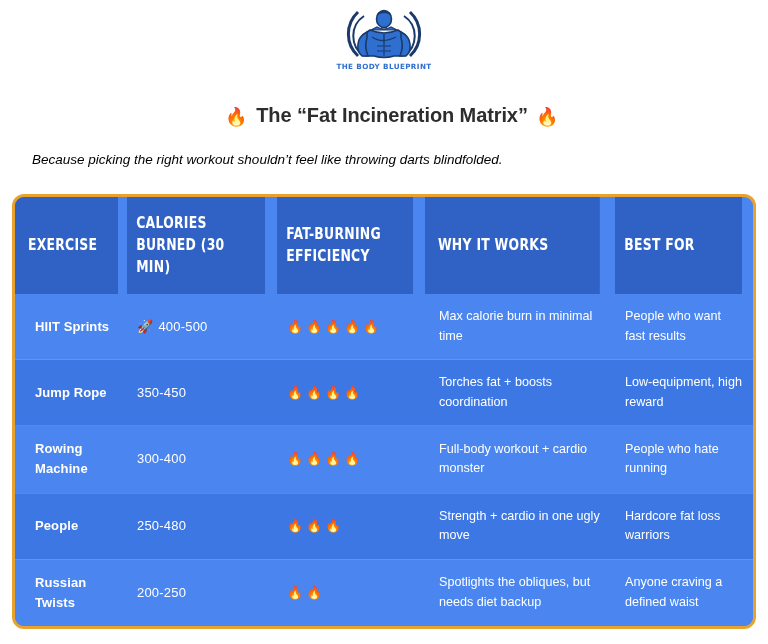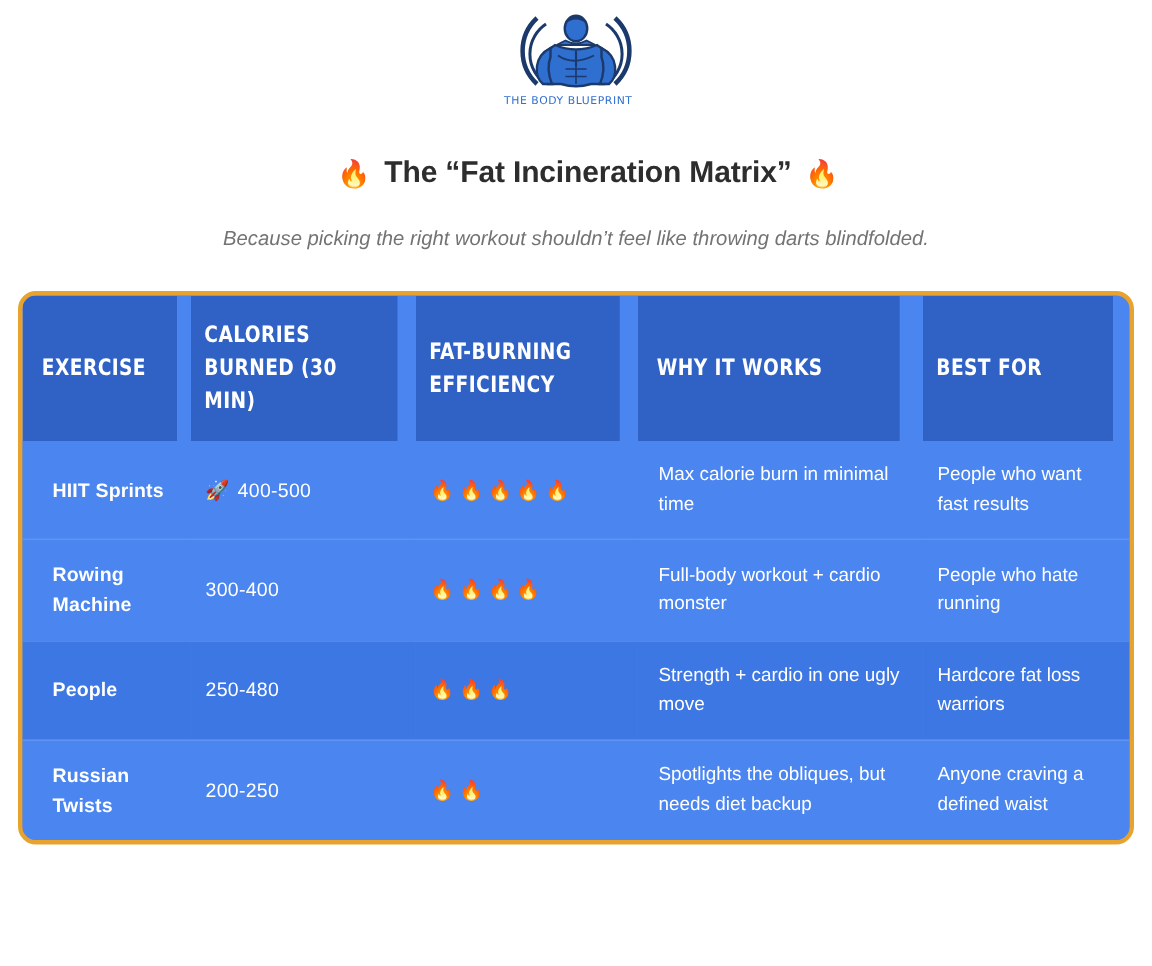--- a/index.html
+++ b/index.html
@@ -29,24 +29,25 @@
     width: 96px;
     height: 68px;
     position: relative;
   }
   .logo svg { display: block; }
   .logo-text {
     position: absolute;
     left: 0;
     bottom: 1px;
     width: 100%;
+    text-align: center;
     font-family: "DejaVu Sans", sans-serif;
     font-size: 7.2px;
     letter-spacing: 0.4px;
-    font-weight: normal;
+    font-weight: bold;
     color: #2f6fd0;
     text-transform: uppercase;
   }
 
   
   .headline {
     text-align: center;
     font-size: 20px;
     font-weight: bold;
     color: #2d2d2d;
@@ -55,25 +56,25 @@
     white-space: nowrap;
     padding-left: 16px;
   }
   .headline .fire-ico {
     font-size: 18px;
     vertical-align: -1px;
     margin: 0 9px;
   }
 
   .subhead {
-    text-align: center;
     font-style: italic;
     font-size: 13.5px;
-    color: #737373;
+    color: #000000;
     margin-top: 24px;
+    margin-left: 32px;
   }
 
   
   .card {
     position: absolute;
     left: 12px;
     top: 194px;
     width: 744px;
     border: 3px solid #e8a22e;
     border-radius: 12px;
@@ -208,20 +209,27 @@
       </tr>
     </thead>
     <tbody id="tbody">
         <tr class="odd">
           <td class="exercise pad-ex">HIIT Sprints</td>
           <td class="calories pad-cal"><span class="rocket">🚀</span><span>400-500</span></td>
           <td class="efficiency pad-eff">🔥🔥🔥🔥🔥</td>
           <td class="why pad-why">Max calorie burn in minimal time</td>
           <td class="best pad-best">People who want <b>fast</b> results</td>
         </tr>
+        <tr class="even">
+          <td class="exercise pad-ex">Jump Rope</td>
+          <td class="calories pad-cal"><span>350-450</span></td>
+          <td class="efficiency pad-eff">🔥🔥🔥🔥</td>
+          <td class="why pad-why">Torches fat + boosts coordination</td>
+          <td class="best pad-best"><b>Low-equipment, high reward</b></td>
+        </tr>
         <tr class="odd">
           <td class="exercise pad-ex">Rowing Machine</td>
           <td class="calories pad-cal"><span>300-400</span></td>
           <td class="efficiency pad-eff">🔥🔥🔥🔥</td>
           <td class="why pad-why">Full-body workout + cardio monster</td>
           <td class="best pad-best">People who <b>hate running</b></td>
         </tr>
         <tr class="even">
           <td class="exercise pad-ex">People</td>
           <td class="calories pad-cal"><span>250-480</span></td>

